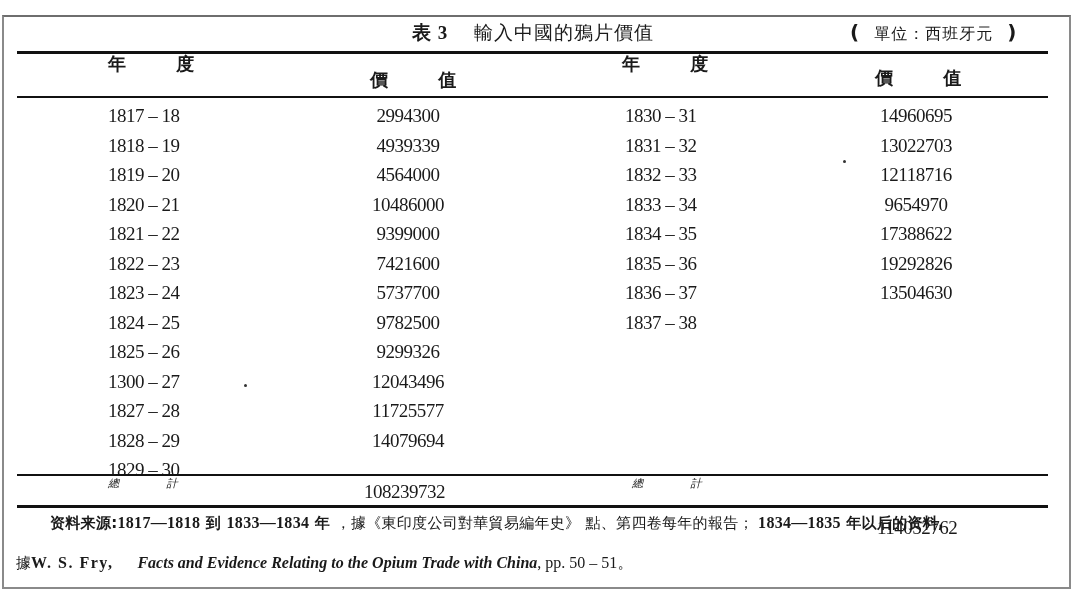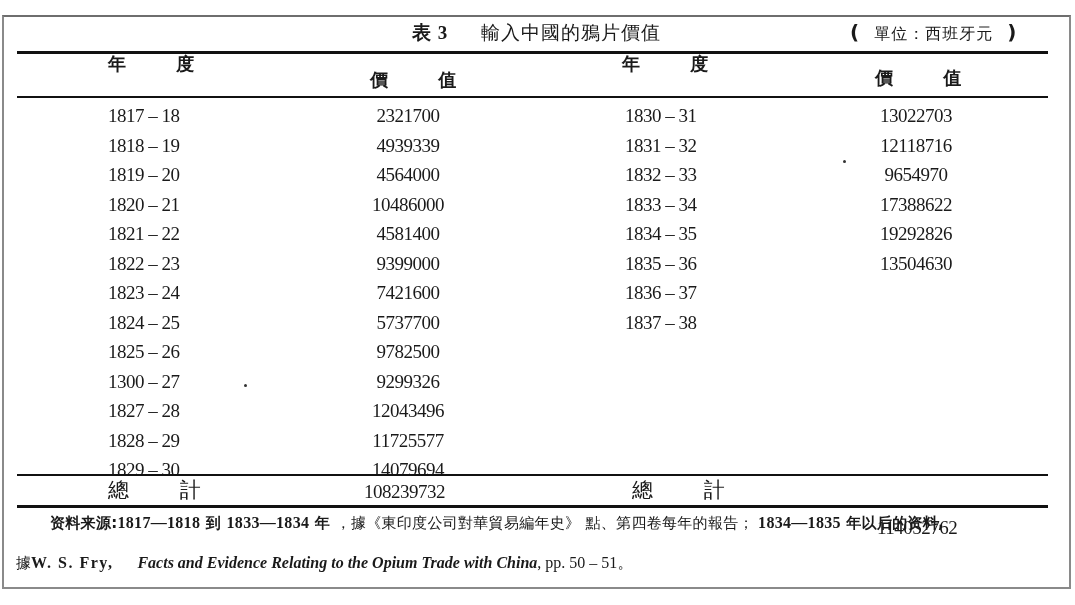--- a/index.html
+++ b/index.html
@@ -3,34 +3,34 @@
   <meta charset="utf-8">
   <style>
     html, body { margin: 0; padding: 0; background: #ffffff; }
     body { width: 1075px; height: 605px; position: relative; overflow: hidden;
            font-family: "Liberation Serif", "DejaVu Serif", serif; color: #1a1a1a; }
     .frame { position: absolute; left: 2px; top: 15px; width: 1069px; height: 574px;
              border: 2px solid #8a8a8a; border-top-color: #6e6e6e; box-sizing: border-box; background: #fff; }
     .title { position: absolute; top: 20px; left: 412px; font-size: 19px; font-weight: bold;
              font-family: "DejaVu Sans", sans-serif; letter-spacing: 1px; }
     .title .num { font-family: "Liberation Serif", serif; font-weight: bold; margin-right: 18px; }
-    .title .name { font-weight: normal; margin-left: 7px; }
+    .title .name { font-weight: normal; }
     .unit { position: absolute; top: 20px; left: 850px; font-size: 16px;
             font-family: "DejaVu Sans", sans-serif; letter-spacing: 1px; }
     .unit .paren { font-size: 20px; font-weight: bold; }
     .rule { position: absolute; left: 17px; width: 1031px; background: #111; }
     .rule.thick { height: 3px; }
     .rule.thin { height: 2px; }
     .hdr { position: absolute; top: 52px; font-size: 18px; font-family: "DejaVu Sans", sans-serif; font-weight: bold; }
     .hdr span { display: inline-block; }
     .col { position: absolute; top: 101px; }
     .cell { height: 29.5px; line-height: 29.5px; font-size: 19px; white-space: nowrap; letter-spacing: -0.5px; }
     .col.year .cell { text-align: left; }
     .col.val .cell { text-align: center; }
-    .total-label { position: absolute; top: 476px; font-size: 21px; font-family: "DejaVu Sans", sans-serif; }
+    .total-label { position: absolute; top: 476px; font-size: 11px; font-family: "DejaVu Sans", sans-serif; font-style: italic; }
     .total-val { position: absolute; font-size: 19px; letter-spacing: -0.5px; }
     .source { position: absolute; left: 50px; top: 514px; font-size: 15px; font-weight: bold;
               font-family: "DejaVu Sans", sans-serif; white-space: nowrap; letter-spacing: 0.3px; }
     .source .num { font-family: "Liberation Serif", serif; font-size: 16px; }
     .source .normal { font-weight: normal; }
     .source2 { position: absolute; left: 16px; top: 553px; font-size: 16px; white-space: nowrap; }
     .source2 .cjk { font-family: "DejaVu Sans", sans-serif; font-size: 15px; }
     .source2 .author { font-weight: bold; letter-spacing: 1.5px; }
     .source2 .book { font-style: italic; font-weight: bold; margin-left: 20px; }
     .speck { position: absolute; width: 3px; height: 3px; background: #333; border-radius: 50%; }
@@ -80,25 +80,24 @@
   <div class="cell">1822 – 23</div>
   <div class="cell">1823 – 24</div>
   <div class="cell">1824 – 25</div>
   <div class="cell">1825 – 26</div>
   <div class="cell">1300 – 27</div>
   <div class="cell">1827 – 28</div>
   <div class="cell">1828 – 29</div>
   <div class="cell">1829 – 30</div>
 </div>
 <div class="col val" style="left:350px; width:116px;">
-  <div class="cell">2321700</div>
+  <div class="cell">2994300</div>
   <div class="cell">4939339</div>
   <div class="cell">4564000</div>
   <div class="cell">10486000</div>
-  <div class="cell">4581400</div>
   <div class="cell">9399000</div>
   <div class="cell">7421600</div>
   <div class="cell">5737700</div>
   <div class="cell">9782500</div>
   <div class="cell">9299326</div>
   <div class="cell">12043496</div>
   <div class="cell">11725577</div>
   <div class="cell">14079694</div>
 </div>
 
@@ -106,20 +105,21 @@
   <div class="cell">1830 – 31</div>
   <div class="cell">1831 – 32</div>
   <div class="cell">1832 – 33</div>
   <div class="cell">1833 – 34</div>
   <div class="cell">1834 – 35</div>
   <div class="cell">1835 – 36</div>
   <div class="cell">1836 – 37</div>
   <div class="cell">1837 – 38</div>
 </div>
 <div class="col val" style="left:858px; width:116px;">
+  <div class="cell">14960695</div>
   <div class="cell">13022703</div>
   <div class="cell">12118716</div>
   <div class="cell">9654970</div>
   <div class="cell">17388622</div>
   <div class="cell">19292826</div>
   <div class="cell">13504630</div>
 </div>
 
 <div class="rule thin" style="top:474px;"></div>
 <div class="total-label" style="left:108px;">

